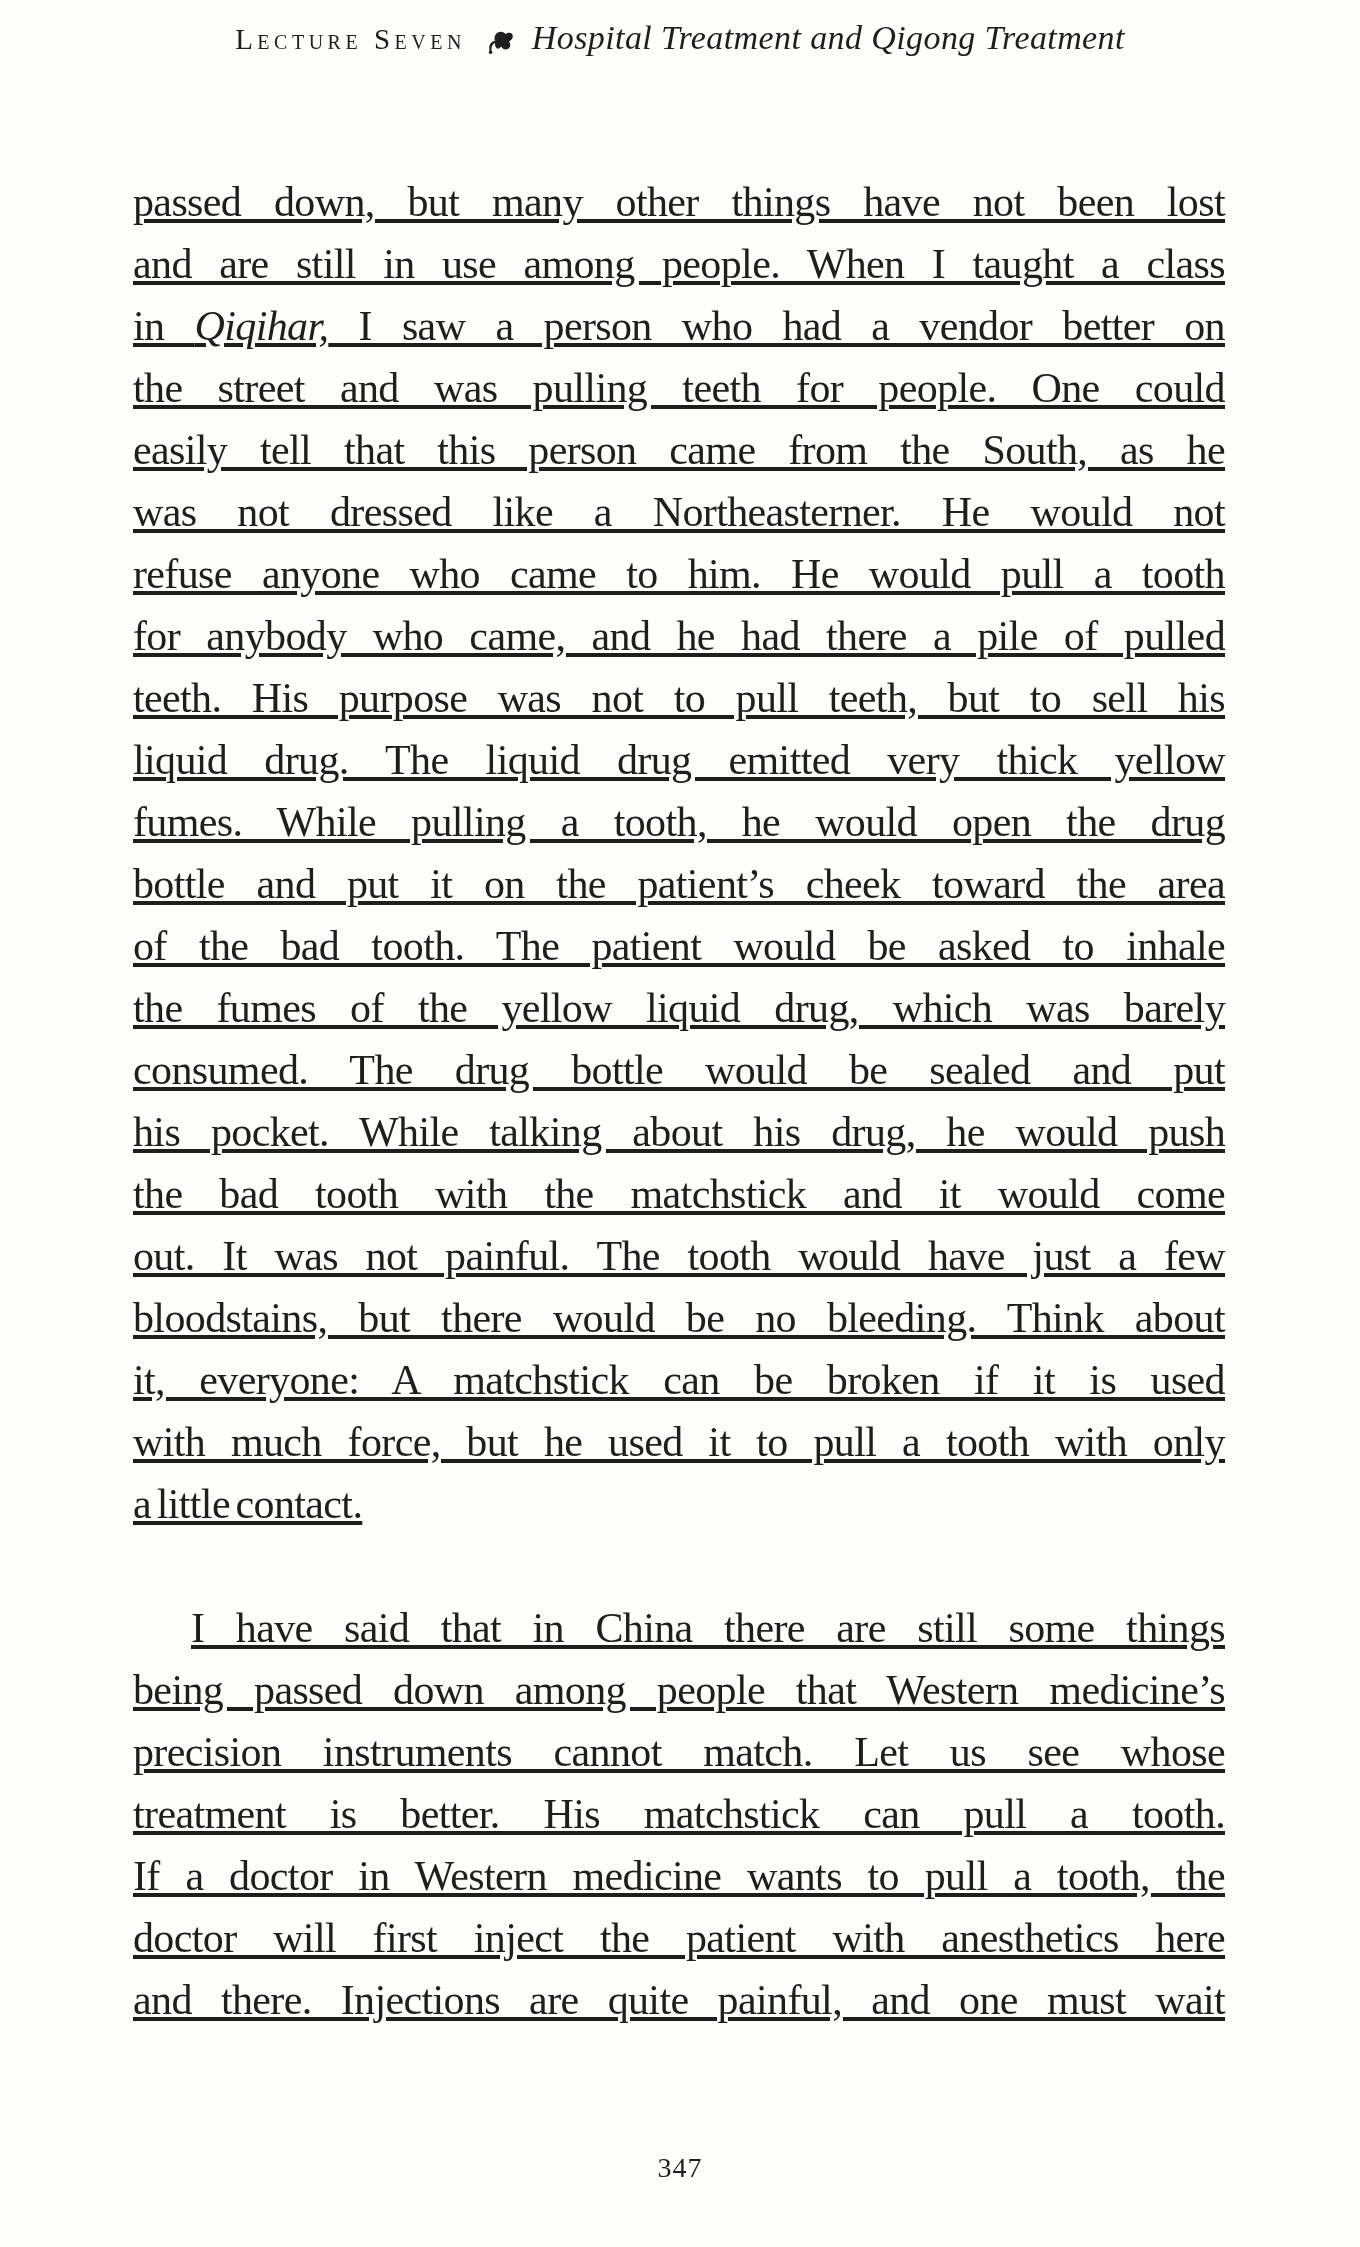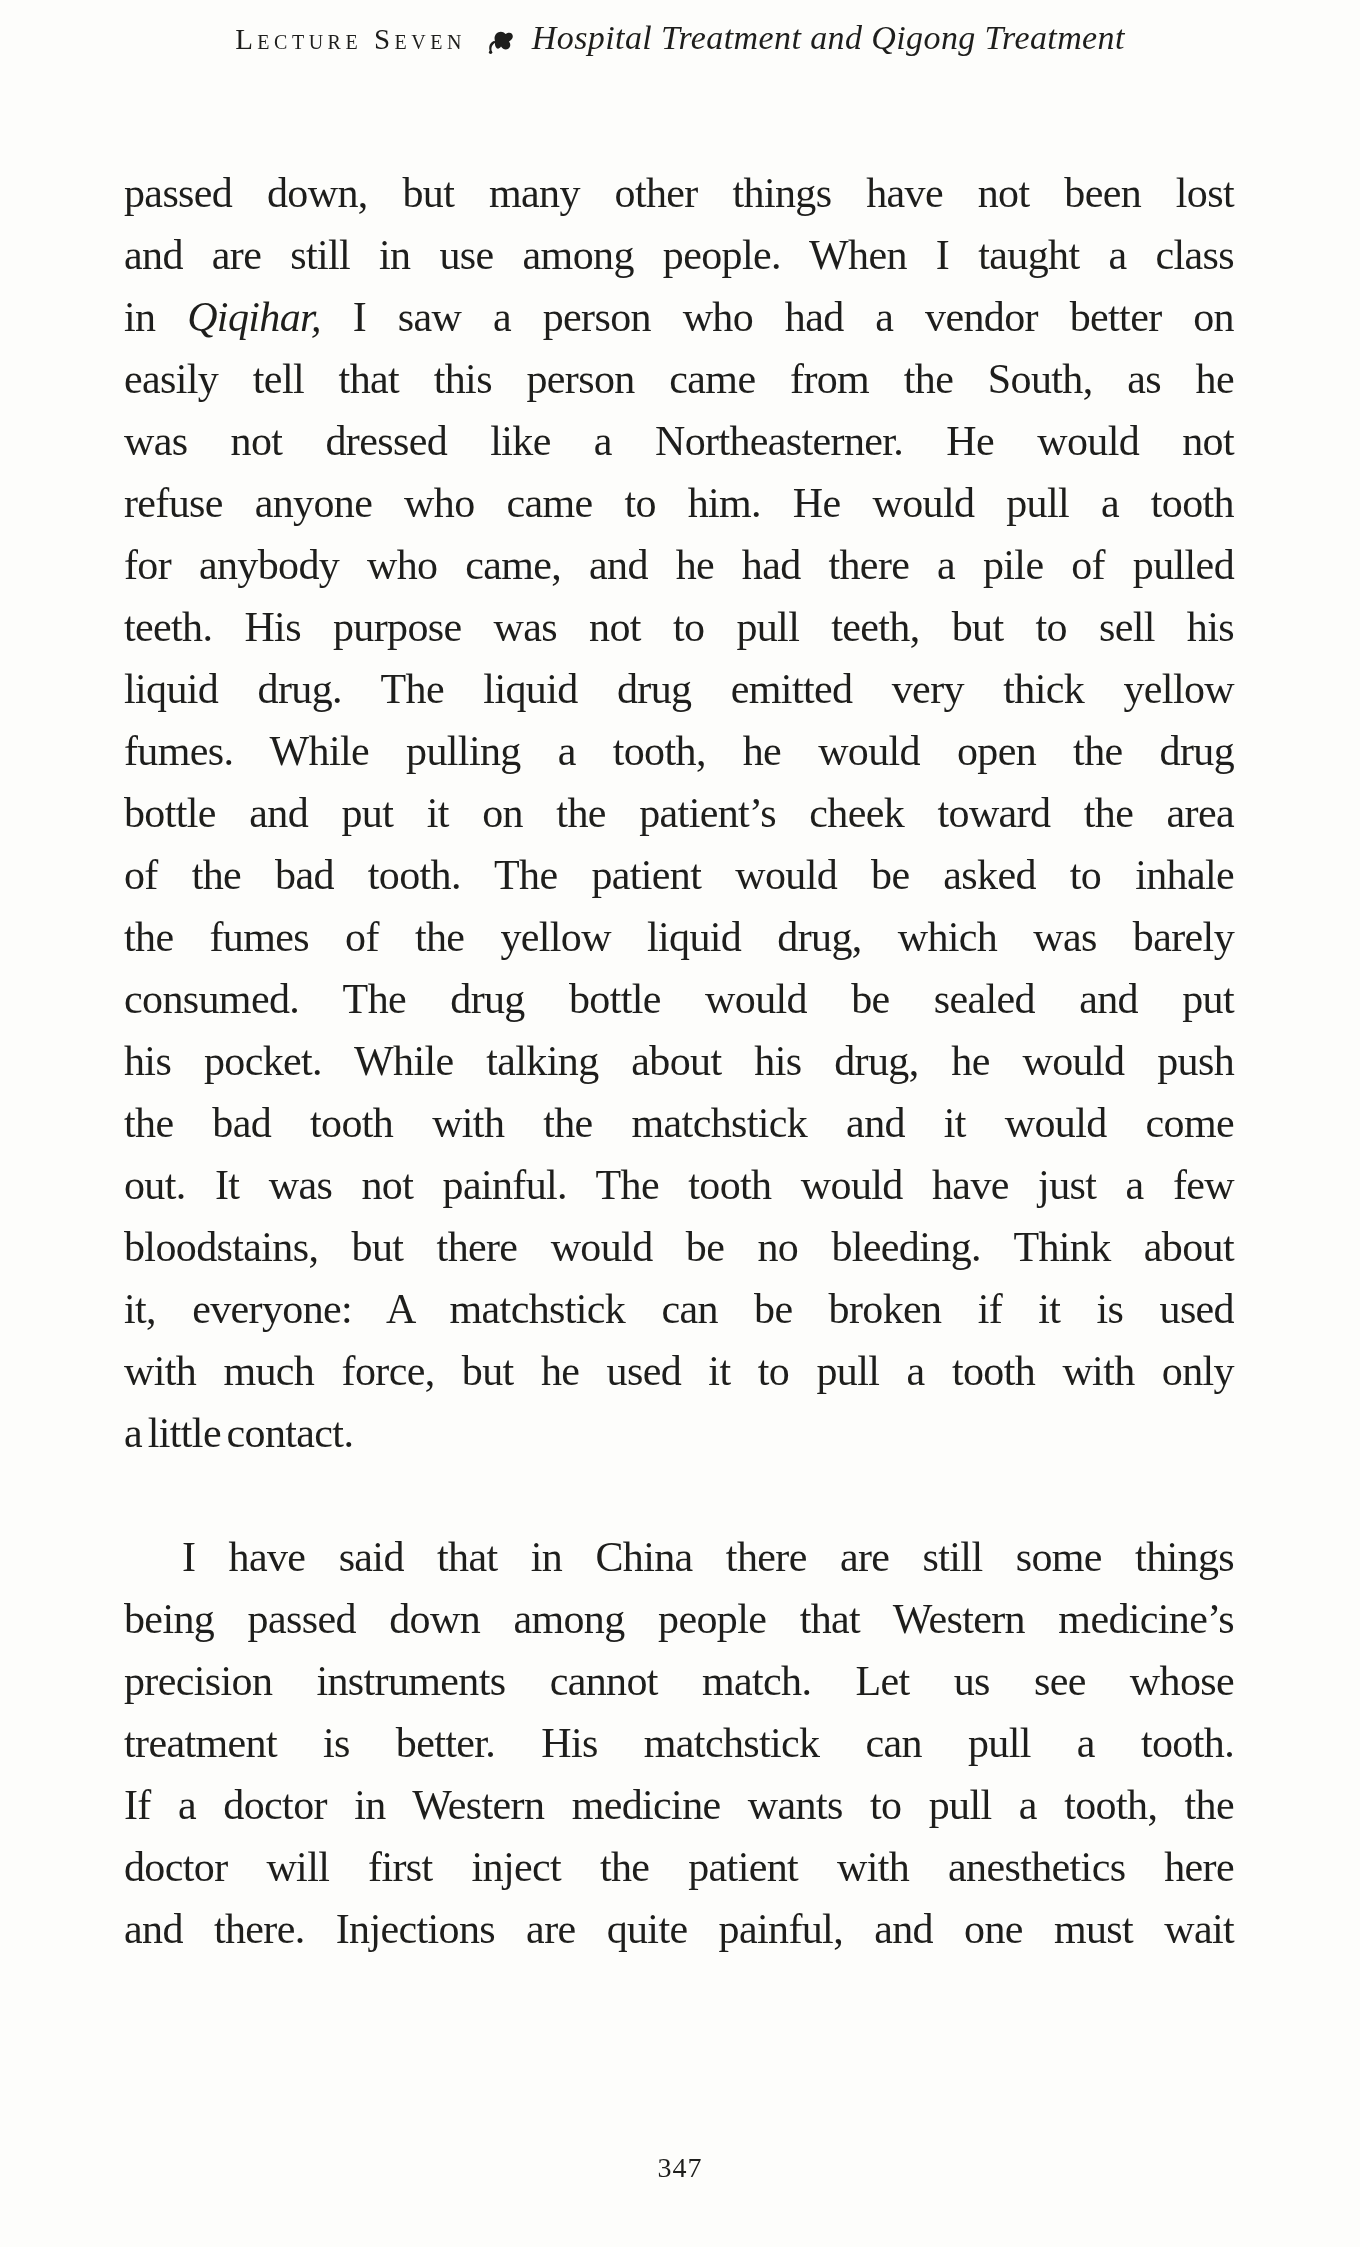--- a/index.html
+++ b/index.html
@@ -35,21 +35,21 @@
   }
   
   .body{
     position:absolute;
     left:120px;top:158px;width:1118px;
     font-size:42px;
     line-height:62px;
     letter-spacing:-0.015em;
     word-spacing:-0.1em;
   }
-  .para{margin:4px;}
+  .para{margin:13px;text-decoration:underline;}
   .para + .para{margin-top:62px;}
   .line{
     text-align:justify;
     text-align-last:justify;
   }
   .line.rag-right{text-align-last:left;}
   .para.indent .line:first-child{text-indent:58px;}
   
   .footer{
     position:absolute;top:2152px;left:0;width:100%;
@@ -69,20 +69,21 @@
       <path d="M9 14 C6.5 6.5 15 1.5 19.5 7 C26.5 2.5 30 11 23 14.5 C27.5 20.5 19 26 15 19.5 C12 24 8 21 9 14 Z" fill="#1e1e1c"></path>
       <circle cx="4.6" cy="25.2" r="1.7" fill="#1e1e1c"></circle>
     </svg><span class="title">Hospital Treatment and Qigong Treatment</span>
   </div>
 
   <div class="body">
       <div class="para">
         <div class="line"><span>passed down, but many other things have not been lost</span></div>
         <div class="line"><span>and are still in use among people. When I taught a class</span></div>
         <div class="line"><span>in </span><i>Qiqihar,</i><span> I saw a person who had a vendor better on</span></div>
+        <div class="line"><span>the street and was pulling teeth for people. One could</span></div>
         <div class="line"><span>easily tell that this person came from the South, as he</span></div>
         <div class="line"><span>was not dressed like a Northeasterner. He would not</span></div>
         <div class="line"><span>refuse anyone who came to him. He would pull a tooth</span></div>
         <div class="line"><span>for anybody who came, and he had there a pile of pulled</span></div>
         <div class="line"><span>teeth. His purpose was not to pull teeth, but to sell his</span></div>
         <div class="line"><span>liquid drug. The liquid drug emitted very thick yellow</span></div>
         <div class="line"><span>fumes. While pulling a tooth, he would open the drug</span></div>
         <div class="line"><span>bottle and put it on the patient’s cheek toward the area</span></div>
         <div class="line"><span>of the bad tooth. The patient would be asked to inhale</span></div>
         <div class="line"><span>the fumes of the yellow liquid drug, which was barely</span></div>

